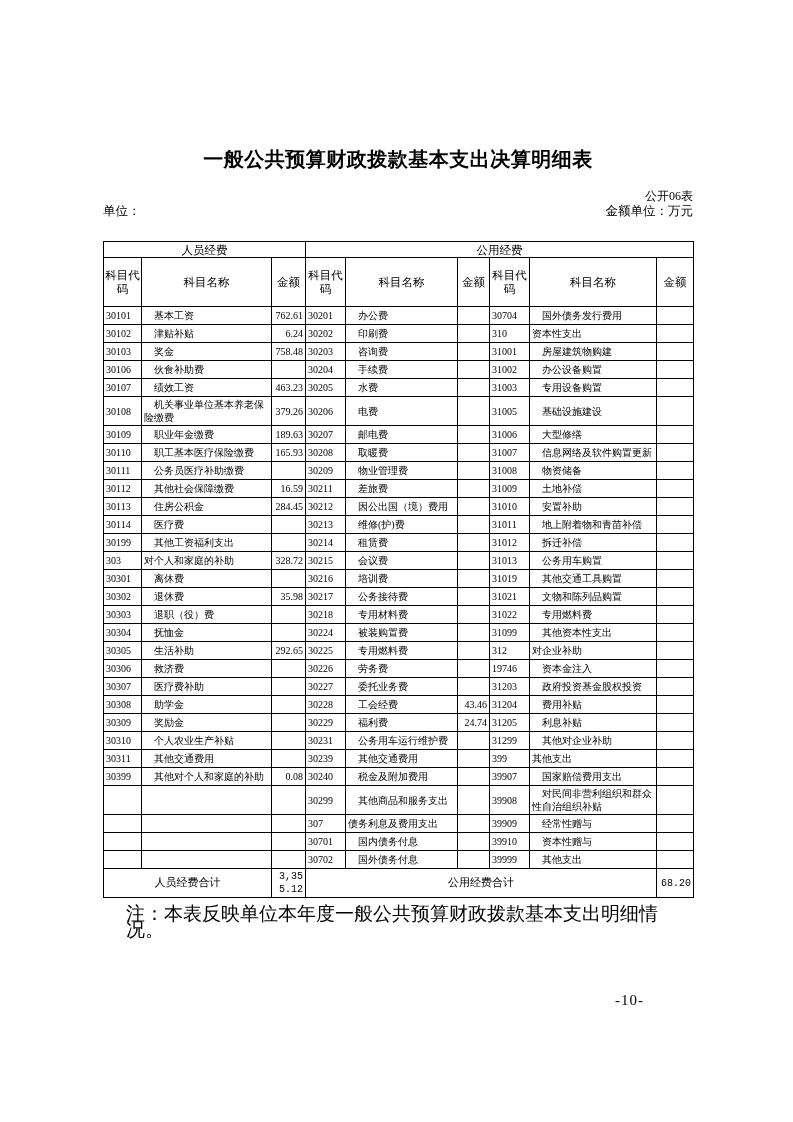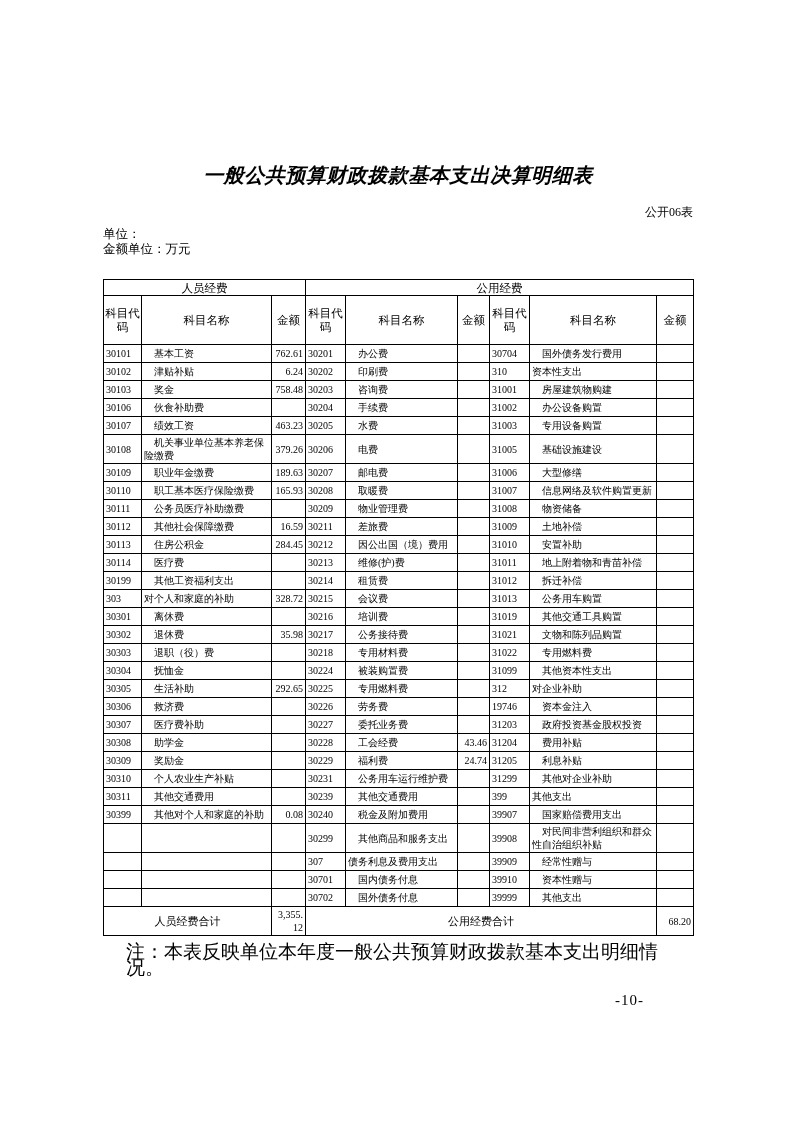--- a/index.html
+++ b/index.html
@@ -4,37 +4,37 @@
 <style>
   html, body { margin:0; padding:0; }
   body {
     width:793px; height:1122px; background:#ffffff; color:#000;
     font-family:"Liberation Serif","DejaVu Serif",serif;
     position:relative; overflow:hidden;
   }
   .content { position:absolute; left:103px; top:146px; width:590px; }
   .title {
     font-size:20px; font-weight:bold; text-align:center;
-    margin:16px; letter-spacing:0.5px; white-space:nowrap;font-style:italic;
+    margin:0; letter-spacing:0.5px; white-space:nowrap;
   }
   .meta-code { text-align:right; font-size:12px; margin-top:16px; line-height:14px; }
-  .meta-row { display:flex; justify-content:space-between; font-size:12.5px; margin-top:8px; line-height:15px;flex-direction:column; }
+  .meta-row { display:flex; justify-content:space-between; font-size:12.5px; margin-top:1px; line-height:15px; }
   table.budget { border-collapse:collapse; table-layout:fixed; width:590px; margin-top:22px; }
   table.budget th, table.budget td { border:1px solid #000; overflow:hidden; }
   table.budget th { font-size:11.5px; font-weight:normal; text-align:center; padding:0; line-height:14px; }
   tr.group-row th { height:15px; }
   tr.colhead-row th { height:48px; }
   table.budget td {
     font-size:10px; line-height:13px; vertical-align:middle;
     padding:1px 2px; height:15px;
   }
   td.code { text-align:left; padding-left:2px; padding-right:0; }
   td.name { text-align:left; padding-left:2px; padding-right:0; }
   td.amount { text-align:right; word-break:break-all; padding-left:1px; padding-right:2px; }
-  tfoot td { height:26px; }
+  tfoot td { height:26px;font-family:Liberation Mono, monospace; }
   tfoot td.label { text-align:center; font-size:11px; }
   .note { font-size:19px; margin-top:8px; line-height:16px;margin-left:23px; }
   .pageno { position:absolute; left:615px; top:992px; font-size:15px; letter-spacing:1px; }
 </style>
 </head>
 <body>
 
 <div class="content">
   <h1 class="title">一般公共预算财政拨款基本支出决算明细表</h1>
   <div class="meta-code">公开06表</div>

